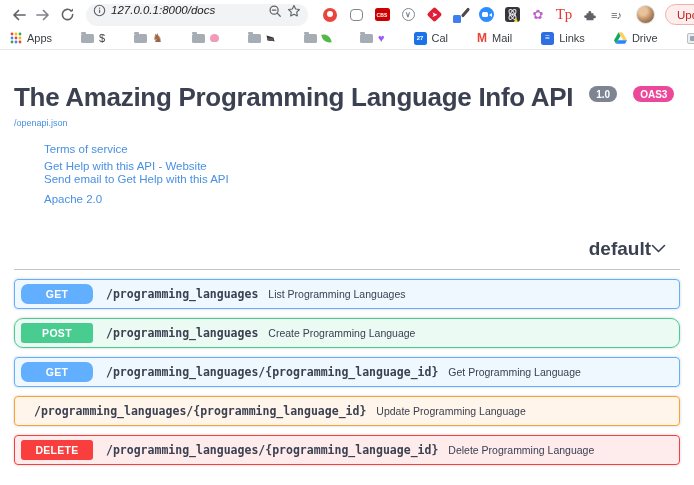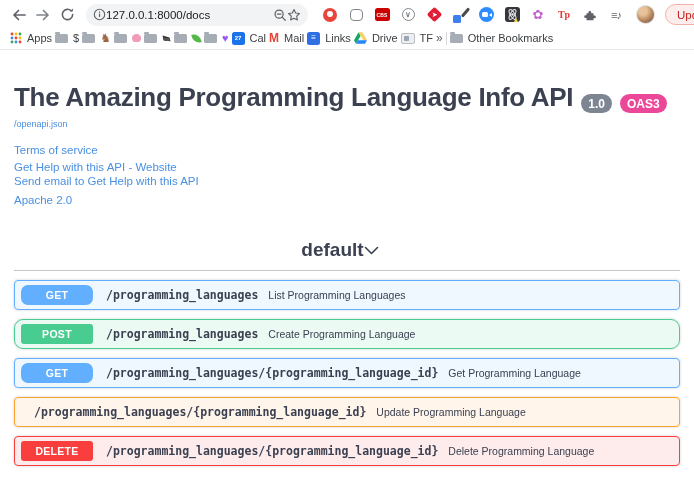--- a/index.html
+++ b/index.html
@@ -7,21 +7,21 @@
   body {
     width:694px; height:485px; overflow:hidden; background:#fff;
     font-family:"Liberation Sans", sans-serif; color:#3b4151;
   }
 
   
   .toolbar { height:29px; display:flex; align-items:center; padding:0 8px; gap:2px; background:#fff; }
   .navbtn { width:22px; height:22px; display:flex; align-items:center; justify-content:center; border-radius:50%; flex:0 0 auto; }
   .omnibox {
     width:222px; height:22px; background:#f1f3f4; border-radius:12px;
-    display:flex; align-items:center; padding:0 7px; margin-left:6px; flex:0 0 auto;
+    display:flex; align-items:flex-start; padding:0 7px; gap:5px; margin-left:6px; flex:0 0 auto;font-style:italic;
   }
   .url-text { font-size:11.5px; color:#202124; flex:1; white-space:nowrap; }
   .ext-tray { display:flex; align-items:center; gap:10px; margin-left:12px; flex:1 0 auto; }
   .ext { width:16px; height:16px; display:inline-flex; align-items:center; justify-content:center; position:relative; flex:0 0 auto; }
 
   .icon-red-circle { width:14px; height:14px; border-radius:50%; background:#e8453c; position:relative; }
   .icon-red-circle::after { content:""; position:absolute; left:4px; top:3px; width:6px; height:6px; border-radius:50%; background:#fff; }
   .icon-bubble { width:13px; height:12px; border:1.6px solid #80868b; border-radius:4px; background:#fff; }
   .icon-cbs { width:15px; height:13px; background:#cc0000; border-radius:2.5px; color:#fff; font-size:5px; font-weight:bold; display:flex; align-items:center; justify-content:center; letter-spacing:.2px; }
   .icon-pocket { width:13px; height:13px; border:1.6px solid #80868b; border-radius:50%; background:#fff; color:#80868b; font-size:8px; font-weight:bold; display:flex; align-items:center; justify-content:center; line-height:1; }
@@ -29,32 +29,32 @@
   .icon-diamond span { transform:rotate(-45deg); color:#fff; font-size:7px; line-height:1; }
   .icon-colorzilla { position:relative; }
   .icon-colorzilla .cz-pen { position:absolute; right:1px; top:0; width:3px; height:11px; background:#4a4a4a; border-radius:1.5px; transform:rotate(40deg); }
   .icon-colorzilla .cz-sq { position:absolute; left:1px; bottom:0; width:8px; height:8px; background:#3d7ff0; border-radius:1.5px; }
   .icon-zoomcam { width:15px; height:15px; border-radius:50%; background:#2d8cff; position:relative; }
   .icon-zoomcam::before { content:""; position:absolute; left:3px; top:5px; width:6px; height:5px; background:#fff; border-radius:1.5px; }
   .icon-zoomcam::after { content:""; position:absolute; right:2px; top:5.5px; border-top:2px solid transparent; border-bottom:2px solid transparent; border-right:3px solid #fff; }
   .icon-atom { width:15px; height:15px; background:#35363a; border-radius:3px; position:relative; overflow:hidden; }
   .icon-atom .warn { position:absolute; right:0; bottom:-1px; color:#fdd835; font-size:7px; line-height:1; }
   .icon-flower { color:#c061cb; font-size:13px; line-height:1; }
-  .icon-tp { color:#e53935; font-weight:bold; font-size:10px; font-family:"Liberation Serif", serif; }
+  .icon-tp { color:#e53935; font-weight:normal; font-size:15px; font-family:"Liberation Serif", serif; }
   .icon-playlist { color:#5f6368; font-size:11px; letter-spacing:-1px; }
   .avatar { width:19px; height:19px; border-radius:50%; margin-left:10px; flex:0 0 auto;
     background:radial-gradient(circle at 35% 30%, #e8c39a 0 25%, #b98a62 55%, #6d4a37 100%); border:0.5px solid #ddd; }
   .update-pill {
     margin-left:8px; height:21px; border:1px solid #f0b0aa; background:#fdedec; color:#c5221f;
     border-radius:12px; display:flex; align-items:center; gap:5px; padding:0 6px 0 11px;
     font-size:11.5px; flex:0 0 auto;
   }
 
   .bookmarks {
-    height:21px; display:flex; align-items:center; gap:3px; padding:0 10px 2px 10px;
+    height:21px; display:flex; align-items:center; gap:29px; padding:0 10px 2px 10px;
     font-size:11px; color:#3c4043; border-bottom:1px solid #e4e6e8; background:#fff;
   }
   .bm { display:flex; align-items:center; gap:5px; white-space:nowrap; flex:0 0 auto; }
   .folder { width:13px; height:9px; background:#a6adb4; border-radius:1.5px; position:relative; flex:0 0 auto; }
   .folder::before { content:""; position:absolute; top:-2px; left:0; width:5px; height:2px; background:#a6adb4; border-radius:1px 1px 0 0; }
   .bm-emoji { font-size:10px; line-height:1; }
   .horse-glyph { color:#9c6644; font-size:12px; }
   .heart-glyph { color:#9b59f5; font-size:11px; }
   .brain-shape { width:9px; height:8px; background:#f29bb8; border-radius:50% 50% 45% 45%; }
   .cap-shape { width:9px; height:9px; position:relative; }
@@ -64,34 +64,34 @@
   .icon-cal { width:13px; height:13px; background:#1a73e8; border-radius:2.5px; color:#fff; font-size:6px; font-weight:bold; display:flex; align-items:center; justify-content:center; }
   .icon-gmail { color:#ea4335; font-weight:bold; font-size:12px; line-height:1; }
   .icon-linksapp { width:13px; height:13px; background:#2f6fe4; border-radius:2.5px; color:#fff; font-size:8px; display:flex; align-items:center; justify-content:center; line-height:1; }
   .icon-tf { width:14px; height:11px; background:#eceef0; border:1px solid #b9bec3; border-radius:2px; position:relative; }
   .icon-tf::after { content:""; position:absolute; left:2px; top:2px; width:5px; height:5px; background:#9aa6b5; border-radius:1px; }
   .bm-overflow { color:#5f6368; font-size:12px; }
   .bm-divider { width:1px; height:13px; background:#d4d6d9; }
 
   
   .page { padding:33px 14px 0 14px; }
-  .api-title-row { display:flex; align-items:flex-start; gap:8px; }
+  .api-title-row { display:flex; align-items:flex-start; gap:16px; }
   .api-title { font-size:26px; font-weight:bold; color:#3b4151; margin:0; line-height:1.1; white-space:nowrap; letter-spacing:-0.3px; }
-  .badge { color:#fff; font-size:12px; font-weight:bold; padding:2.5px 7px; border-radius:14px; margin-top:11px; flex:0 0 auto; }
+  .badge { color:#fff; font-size:10px; font-weight:bold; padding:2.5px 7px; border-radius:14px; margin-top:3px; flex:0 0 auto; }
   .badge-ver { background:#7d8492; }
   .badge-oas { background:#ec4899; }
   .spec-link { display:inline-block; margin-top:3px; color:#4990e2; font-size:9px; text-decoration:none; }
   .api-desc { margin-top:15px; font-size:11.5px; color:#3b4151; }
-  .link-block a { display:block; color:#4990e2; font-size:11.5px; text-decoration:none; }
+  .link-block a { display:block; color:#4990e2; font-size:11.5px; text-decoration:none;margin-left:30px; }
   .tos { margin-top:13px; }
   .contact { margin-top:5px; line-height:1.18; }
   .license { margin-top:6px; }
 
   .section-header {
-    margin-top:33px; display:flex; align-items:center; justify-content:center;
+    margin-top:33px; display:flex; align-items:center; justify-content:flex-end;
     border-bottom:1px solid rgba(59,65,81,.3); padding-bottom:9px; cursor:pointer;
   }
   .section-title { font-size:19px; font-weight:bold; color:#3b4151; margin:0; }
   .chev { margin-right:14px; display:flex; }
 
   .opblock {
     margin-top:9px; height:30px; border-radius:4px; border:1px solid;
     display:flex; align-items:center; padding:0 6px;
     box-shadow:0 0 3px rgba(0,0,0,.19);
   }

